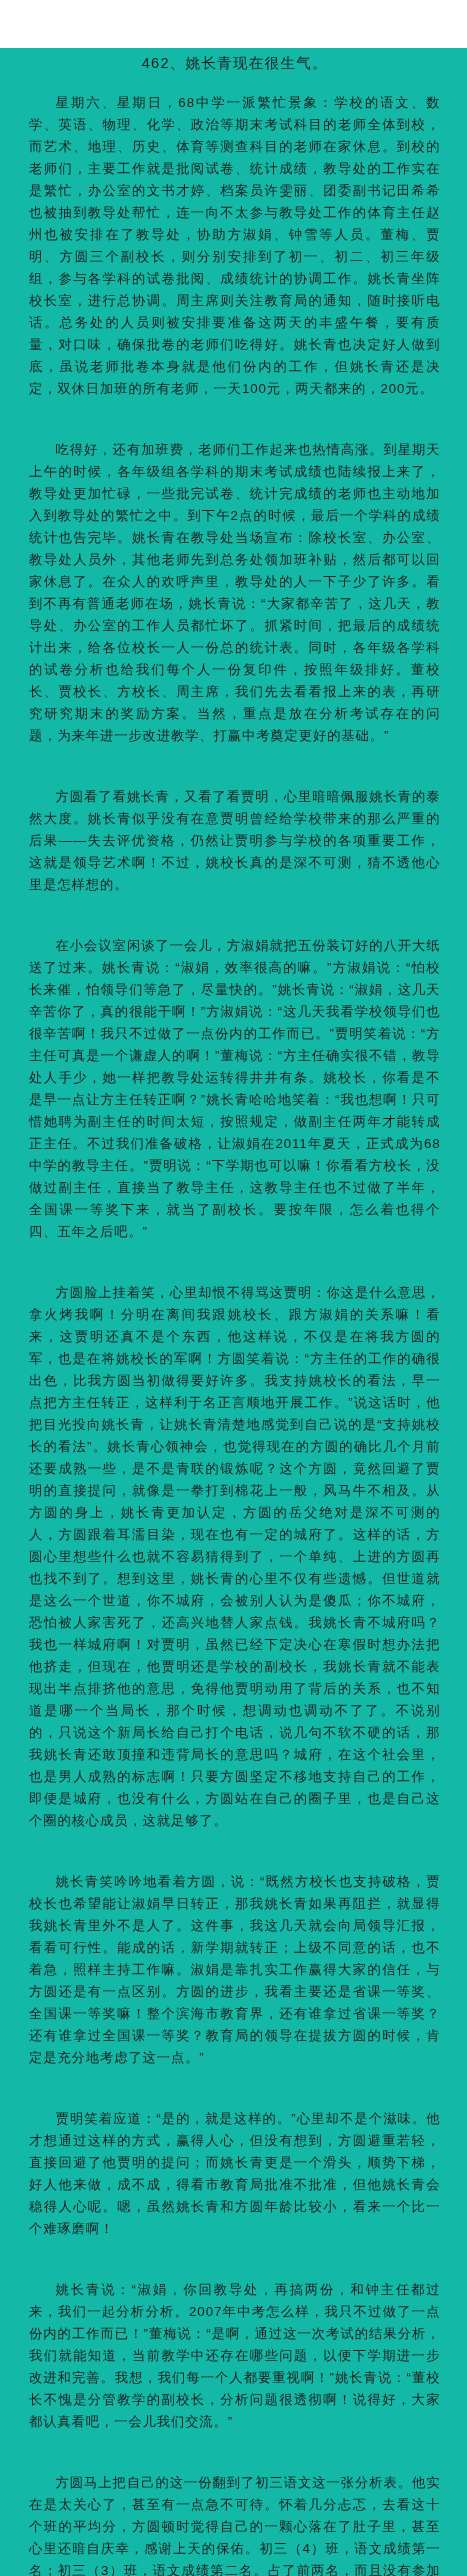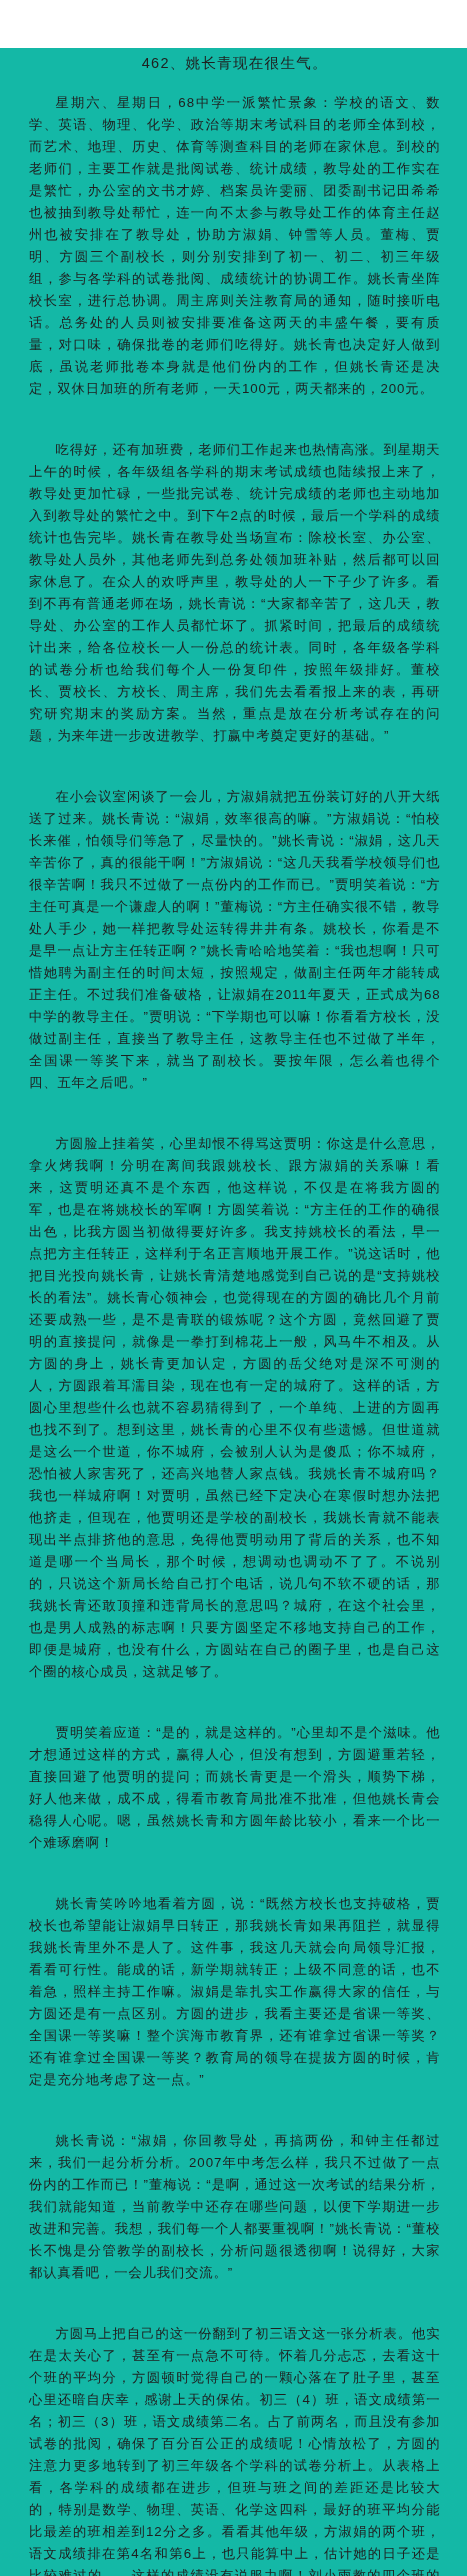--- a/index.html
+++ b/index.html
@@ -40,21 +40,22 @@
   }
 </style>
 </head>
 <body>
 
 <div class="page" style="background: #14b8a6; color: rgb(31, 31, 31); margin-top: 48px;">
   <h1 class="chapter-title">462、姚长青现在很生气。</h1>
   <div class="chapter-body">
       <p>星期六、星期日，68中学一派繁忙景象：学校的语文、数学、英语、物理、化学、政治等期末考试科目的老师全体到校，而艺术、地理、历史、体育等测查科目的老师在家休息。到校的老师们，主要工作就是批阅试卷、统计成绩，教导处的工作实在是繁忙，办公室的文书才婷、档案员许雯丽、团委副书记田希希也被抽到教导处帮忙，连一向不太参与教导处工作的体育主任赵州也被安排在了教导处，协助方淑娟、钟雪等人员。董梅、贾明、方圆三个副校长，则分别安排到了初一、初二、初三年级组，参与各学科的试卷批阅、成绩统计的协调工作。姚长青坐阵校长室，进行总协调。周主席则关注教育局的通知，随时接听电话。总务处的人员则被安排要准备这两天的丰盛午餐，要有质量，对口味，确保批卷的老师们吃得好。姚长青也决定好人做到底，虽说老师批卷本身就是他们份内的工作，但姚长青还是决定，双休日加班的所有老师，一天100元，两天都来的，200元。</p>
       <p>吃得好，还有加班费，老师们工作起来也热情高涨。到星期天上午的时候，各年级组各学科的期末考试成绩也陆续报上来了，教导处更加忙碌，一些批完试卷、统计完成绩的老师也主动地加入到教导处的繁忙之中。到下午2点的时候，最后一个学科的成绩统计也告完毕。姚长青在教导处当场宣布：除校长室、办公室、教导处人员外，其他老师先到总务处领加班补贴，然后都可以回家休息了。在众人的欢呼声里，教导处的人一下子少了许多。看到不再有普通老师在场，姚长青说：“大家都辛苦了，这几天，教导处、办公室的工作人员都忙坏了。抓紧时间，把最后的成绩统计出来，给各位校长一人一份总的统计表。同时，各年级各学科的试卷分析也给我们每个人一份复印件，按照年级排好。董校长、贾校长、方校长、周主席，我们先去看看报上来的表，再研究研究期末的奖励方案。当然，重点是放在分析考试存在的问题，为来年进一步改进教学、打赢中考奠定更好的基础。”</p>
+      <p>方圆看了看姚长青，又看了看贾明，心里暗暗佩服姚长青的泰然大度。姚长青似乎没有在意贾明曾经给学校带来的那么严重的后果——失去评优资格，仍然让贾明参与学校的各项重要工作，这就是领导艺术啊！不过，姚校长真的是深不可测，猜不透他心里是怎样想的。</p>
       <p>在小会议室闲谈了一会儿，方淑娟就把五份装订好的八开大纸送了过来。姚长青说：“淑娟，效率很高的嘛。”方淑娟说：“怕校长来催，怕领导们等急了，尽量快的。”姚长青说：“淑娟，这几天辛苦你了，真的很能干啊！”方淑娟说：“这几天我看学校领导们也很辛苦啊！我只不过做了一点份内的工作而已。”贾明笑着说：“方主任可真是一个谦虚人的啊！”董梅说：“方主任确实很不错，教导处人手少，她一样把教导处运转得井井有条。姚校长，你看是不是早一点让方主任转正啊？”姚长青哈哈地笑着：“我也想啊！只可惜她聘为副主任的时间太短，按照规定，做副主任两年才能转成正主任。不过我们准备破格，让淑娟在2011年夏天，正式成为68中学的教导主任。”贾明说：“下学期也可以嘛！你看看方校长，没做过副主任，直接当了教导主任，这教导主任也不过做了半年，全国课一等奖下来，就当了副校长。要按年限，怎么着也得个四、五年之后吧。”</p>
       <p>方圆脸上挂着笑，心里却恨不得骂这贾明：你这是什么意思，拿火烤我啊！分明在离间我跟姚校长、跟方淑娟的关系嘛！看来，这贾明还真不是个东西，他这样说，不仅是在将我方圆的军，也是在将姚校长的军啊！方圆笑着说：“方主任的工作的确很出色，比我方圆当初做得要好许多。我支持姚校长的看法，早一点把方主任转正，这样利于名正言顺地开展工作。”说这话时，他把目光投向姚长青，让姚长青清楚地感觉到自己说的是“支持姚校长的看法”。姚长青心领神会，也觉得现在的方圆的确比几个月前还要成熟一些，是不是青联的锻炼呢？这个方圆，竟然回避了贾明的直接提问，就像是一拳打到棉花上一般，风马牛不相及。从方圆的身上，姚长青更加认定，方圆的岳父绝对是深不可测的人，方圆跟着耳濡目染，现在也有一定的城府了。这样的话，方圆心里想些什么也就不容易猜得到了，一个单纯、上进的方圆再也找不到了。想到这里，姚长青的心里不仅有些遗憾。但世道就是这么一个世道，你不城府，会被别人认为是傻瓜；你不城府，恐怕被人家害死了，还高兴地替人家点钱。我姚长青不城府吗？我也一样城府啊！对贾明，虽然已经下定决心在寒假时想办法把他挤走，但现在，他贾明还是学校的副校长，我姚长青就不能表现出半点排挤他的意思，免得他贾明动用了背后的关系，也不知道是哪一个当局长，那个时候，想调动也调动不了了。不说别的，只说这个新局长给自己打个电话，说几句不软不硬的话，那我姚长青还敢顶撞和违背局长的意思吗？城府，在这个社会里，也是男人成熟的标志啊！只要方圆坚定不移地支持自己的工作，即便是城府，也没有什么，方圆站在自己的圈子里，也是自己这个圈的核心成员，这就足够了。</p>
+      <p>姚长青笑吟吟地看着方圆，说：“既然方校长也支持破格，贾校长也希望能让淑娟早日转正，那我姚长青如果再阻拦，就显得我姚长青里外不是人了。这件事，我这几天就会向局领导汇报，看看可行性。能成的话，新学期就转正；上级不同意的话，也不着急，照样主持工作嘛。淑娟是靠扎实工作赢得大家的信任，与方圆还是有一点区别。方圆的进步，我看主要还是省课一等奖、全国课一等奖嘛！整个滨海市教育界，还有谁拿过省课一等奖？还有谁拿过全国课一等奖？教育局的领导在提拔方圆的时候，肯定是充分地考虑了这一点。”</p>
       <p>贾明笑着应道：“是的，就是这样的。”心里却不是个滋味。他才想通过这样的方式，赢得人心，但没有想到，方圆避重若轻，直接回避了他贾明的提问；而姚长青更是一个滑头，顺势下梯，好人他来做，成不成，得看市教育局批准不批准，但他姚长青会稳得人心呢。嗯，虽然姚长青和方圆年龄比较小，看来一个比一个难琢磨啊！</p>
-      <p>姚长青笑吟吟地看着方圆，说：“既然方校长也支持破格，贾校长也希望能让淑娟早日转正，那我姚长青如果再阻拦，就显得我姚长青里外不是人了。这件事，我这几天就会向局领导汇报，看看可行性。能成的话，新学期就转正；上级不同意的话，也不着急，照样主持工作嘛。淑娟是靠扎实工作赢得大家的信任，与方圆还是有一点区别。方圆的进步，我看主要还是省课一等奖、全国课一等奖嘛！整个滨海市教育界，还有谁拿过省课一等奖？还有谁拿过全国课一等奖？教育局的领导在提拔方圆的时候，肯定是充分地考虑了这一点。”</p>
       <p>姚长青说：“淑娟，你回教导处，再搞两份，和钟主任都过来，我们一起分析分析。2007年中考怎么样，我只不过做了一点份内的工作而已！”董梅说：“是啊，通过这一次考试的结果分析，我们就能知道，当前教学中还存在哪些问题，以便下学期进一步改进和完善。我想，我们每一个人都要重视啊！”姚长青说：“董校长不愧是分管教学的副校长，分析问题很透彻啊！说得好，大家都认真看吧，一会儿我们交流。”</p>
       <p>方圆马上把自己的这一份翻到了初三语文这一张分析表。他实在是太关心了，甚至有一点急不可待。怀着几分忐忑，去看这十个班的平均分，方圆顿时觉得自己的一颗心落在了肚子里，甚至心里还暗自庆幸，感谢上天的保佑。初三（4）班，语文成绩第一名；初三（3）班，语文成绩第二名。占了前两名，而且没有参加试卷的批阅，确保了百分百公正的成绩呢！心情放松了，方圆的注意力更多地转到了初三年级各个学科的试卷分析上。从表格上看，各学科的成绩都在进步，但班与班之间的差距还是比较大的，特别是数学、物理、英语、化学这四科，最好的班平均分能比最差的班相差到12分之多。看看其他年级，方淑娟的两个班，语文成绩排在第4名和第6上，也只能算中上，估计她的日子还是比较难过的——这样的成绩没有说服力啊！刘小雨教的四个班的英语成绩，也不理想，有一个班排在最后，其他班也在中游水平——还是年轻了，刚刚上班，没有经验啊！方圆看着分析表，心情慢慢沉重起来：班级成绩的差距，根本原因就是因为老师教学水平的差距造成的。提高老师的整体素质，是影响68中学能不能继续发展、能不能在明年的中考中取得好成绩的关键所在。看分析表，能了解一些情况，但分析试卷才能看到更重要的东西。</p>
     </div>
 </div>
 
 
 </body></html>

